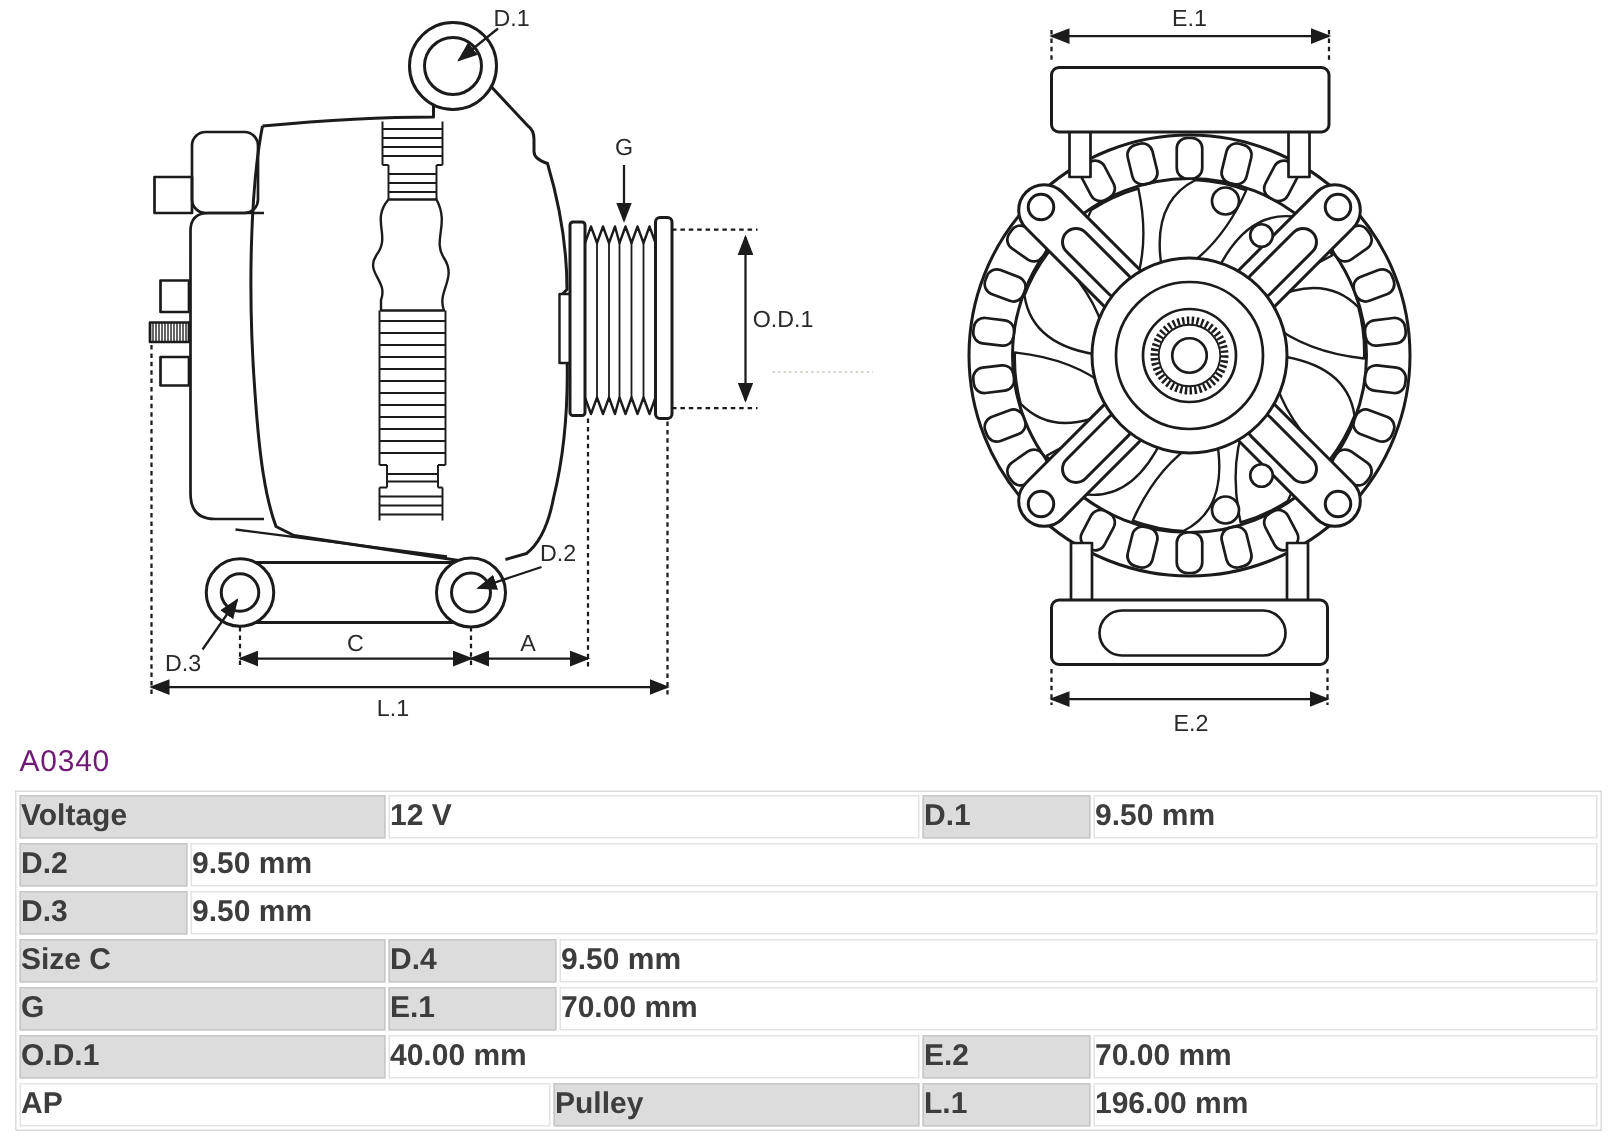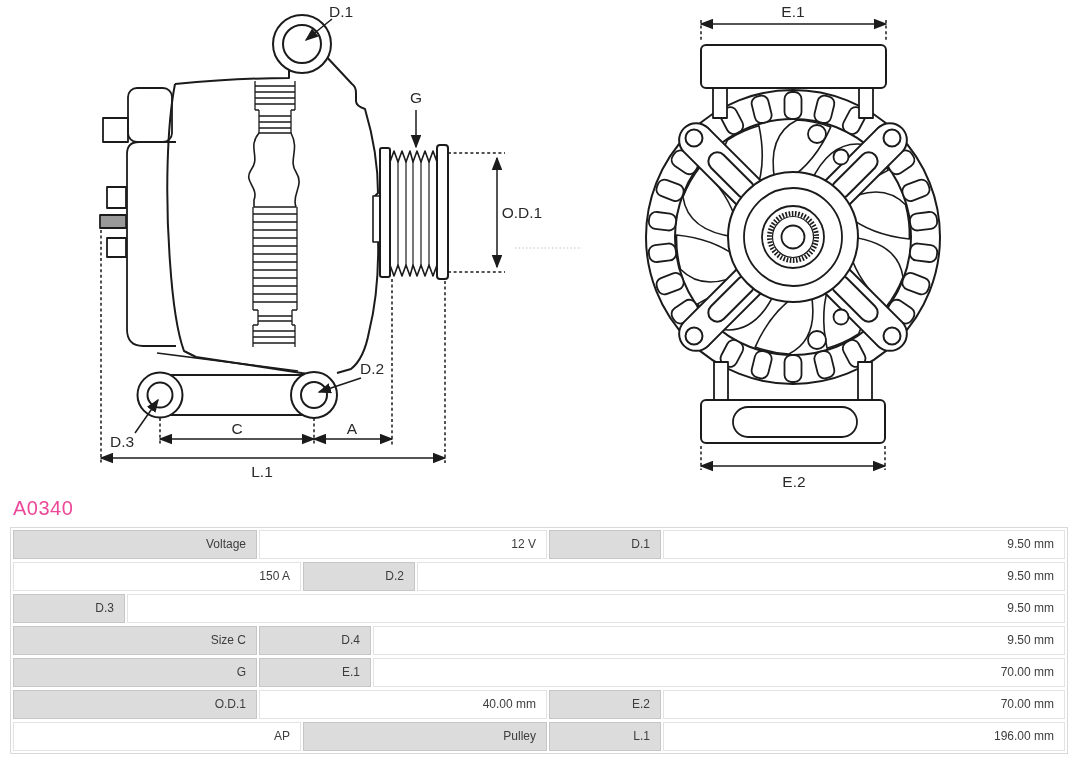--- a/index.html
+++ b/index.html
@@ -1,27 +1,27 @@
 <!DOCTYPE html>
 <html><head>
 <meta charset="utf-8">
 <style>
   html,body{margin:0;padding:0;background:#fff;}
   .page{position:relative;width:1080px;height:762px;background:#fff;overflow:hidden;
         font-family:"Liberation Sans",sans-serif;border-radius:32px;}
   .abs{position:absolute;}
-  #part-code{left:13px;top:497px;font-size:20px;font-weight:500;color:#ec4899;letter-spacing:.5px;}
+  #part-code{left:13px;top:497px;font-size:20px;font-weight:500;color:#701a75;letter-spacing:.5px;}
   
   .spec-table{left:10px;top:527px;width:1052px;border:1px solid #d9d9d9;background:#fff;
               padding:2px;display:flex;flex-direction:column;gap:3px;}
   .trow{display:flex;gap:2px;height:29px;}
-  .cell{box-sizing:border-box;height:29px;line-height:27px;font-size:12px;color:#3d3d3d;
-        text-align:right;padding-right:10px;border:1px solid #e3e3e3;background:#fff;}
+  .cell{box-sizing:border-box;height:29px;line-height:27px;font-size:20px;color:#3d3d3d;
+        text-align:left;padding-right:10px;border:1px solid #e3e3e3;background:#fff;font-weight:bold;}
   .lab{background:#dcdcdc;border:1px solid #c6c6c6;}
-  .c1{width:244px;}.c2{width:288px;}.c3{width:112px;}.c4{flex:1;}
+  .c1{width:244px;}.c2{width:354px;}.c3{width:112px;}.c4{flex:1;}
   svg text{font-family:"Liberation Sans",sans-serif;font-size:15.5px;fill:#2a2a2a;}
 </style>
 </head>
 <body>
 
 <div class="page">
 
   <svg class="abs" style="left:0;top:0" width="1080" height="500" viewBox="0 0 1080 500">
     <defs>
       <marker id="aE" orient="auto" markerWidth="11" markerHeight="8" refX="8" refY="3.5">
@@ -215,21 +215,20 @@
   <div class="abs" id="part-code">A0340</div>
 
   <div class="abs spec-table">
     <div class="trow">
       <div class="cell lab c1">Voltage</div>
       <div class="cell val c2">12 V</div>
       <div class="cell lab c3">D.1</div>
       <div class="cell val c4">9.50 mm</div>
     </div>
     <div class="trow">
-      <div class="cell val c2">150 A</div>
       <div class="cell lab c3">D.2</div>
       <div class="cell val c4">9.50 mm</div>
     </div>
     <div class="trow">
       <div class="cell lab c3">D.3</div>
       <div class="cell val c4">9.50 mm</div>
     </div>
     <div class="trow">
       <div class="cell lab c1">Size C</div>
       <div class="cell lab c3">D.4</div>

